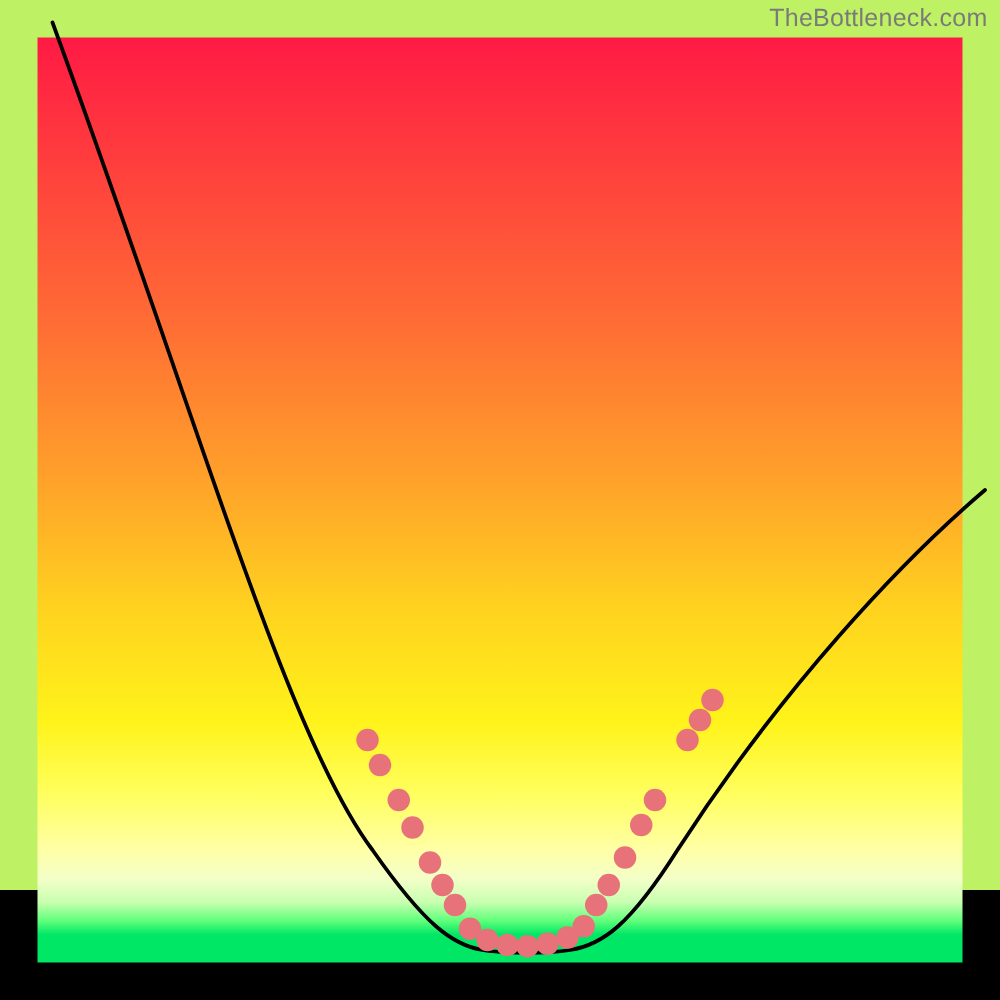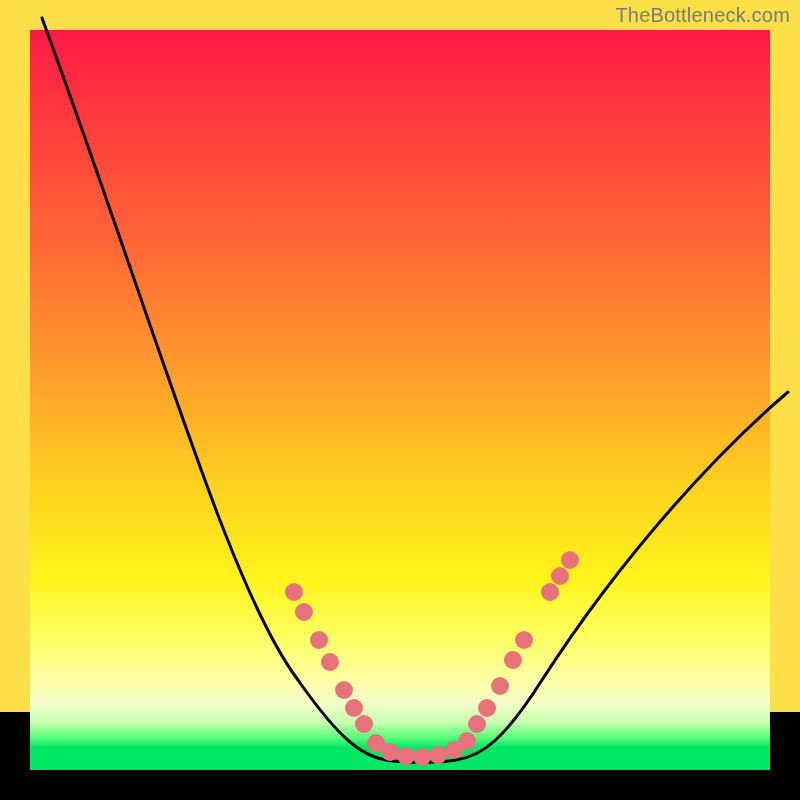--- a/index.html
+++ b/index.html
@@ -8,21 +8,21 @@
     width: 800px;
     height: 800px;
     overflow: hidden;
     background: #000;
     font-family: Arial, Helvetica, sans-serif;
   }
   .frame {
     position: relative;
     width: 800px;
     height: 712px;
-    background: #fde047;
+    background: #bef264;
   }
   .plot-area {
     position: absolute;
     left: 30px;
     top: 30px;
     width: 740px;
     height: 740px;
     
     background: linear-gradient(
       to bottom,

